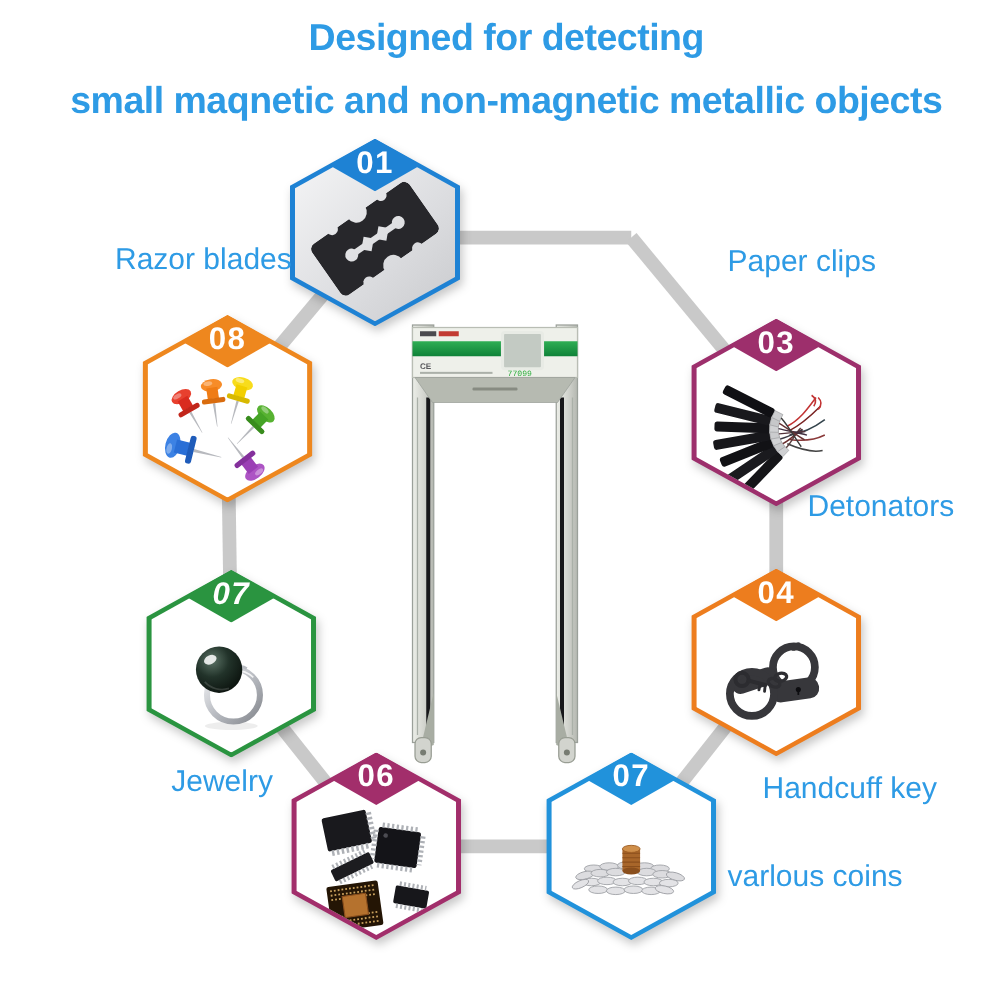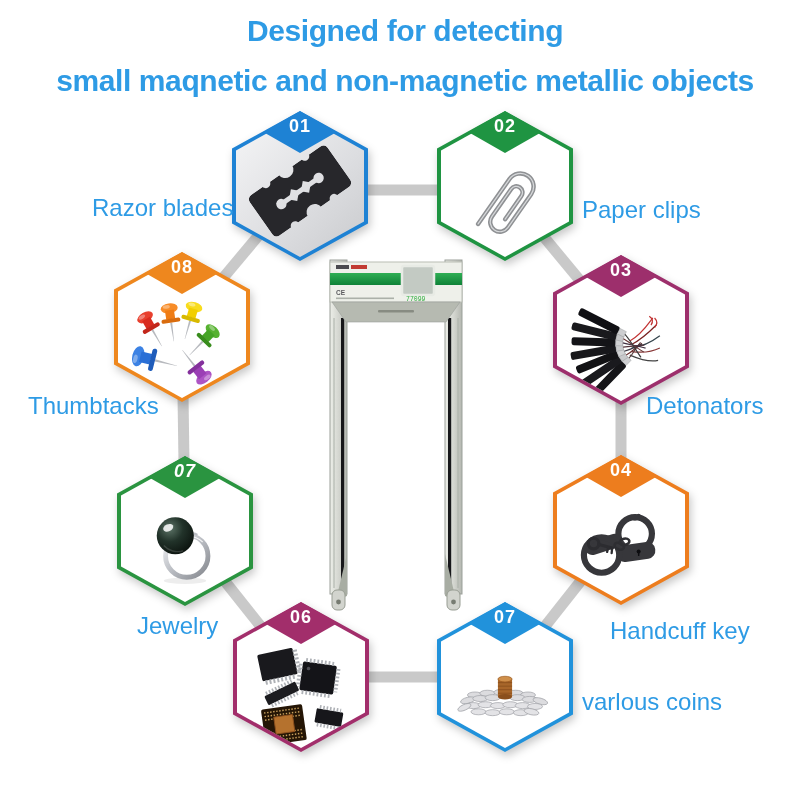--- a/index.html
+++ b/index.html
@@ -16,21 +16,21 @@
   .hexwrap{position:absolute;width:136px;height:150px;z-index:3;
            filter:drop-shadow(2px 4px 4px rgba(0,0,0,.22));}
   .hex{position:absolute;inset:0;background:var(--c,#999);
        clip-path:polygon(50% 0,100% 25%,100% 75%,50% 100%,0 75%,0 25%);}
   .hex-inner{position:absolute;inset:4px;background:#fff;
        clip-path:polygon(50% 0,100% 25%,100% 75%,50% 100%,0 75%,0 25%);}
   .hex-inner.gray{background:linear-gradient(135deg,#f6f6f7 0%,#dcdde0 60%,#c9cacd 100%);}
   .badge{position:absolute;inset:0;background:var(--c,#999);
        clip-path:polygon(50% 0,77% 14%,50% 28%,23% 14%);
        display:flex;justify-content:center;align-items:flex-start;}
-  .badge span{margin-top:5px;color:#fff;font-size:18px;font-weight:bold;letter-spacing:1px;}
+  .badge span{margin-top:5px;color:#fff;font-size:25px;font-weight:bold;letter-spacing:1px;}
   .item-art{position:absolute;left:50%;transform:translateX(-50%);top:36px;}
   .item-art.big{top:14px;}
   
   .item-label{position:absolute;color:#2e9be5;font-size:24px;z-index:5;white-space:nowrap;}
   
   .detector{position:absolute;left:328px;top:256px;z-index:2;}
 </style>
 </head>
 <body>
 
@@ -124,35 +124,20 @@
             <rect x="14" y="36" width="92" height="48" rx="5" fill="#27272b" mask="url(#bladem)"></rect>
           </g>
         </svg>
       </div>
       <div class="badge">
           <span>01</span>
         </div>
     </div>
   </div>
 
-  <div class="hexwrap" style="left:437px;top:111px;">
-    <div class="hex" style="--c: #1f9442;">
-      <div class="hex-inner">
-        <svg class="item-art" width="106" height="106" viewBox="0 0 120 120">
-          <g transform="rotate(35 60 60)" fill="none" stroke-linecap="round">
-            <path d="M48 96 L48 34 A15 15 0 0 1 78 34 L78 80 A11 11 0 0 1 56 80 L56 42 A7 7 0 0 1 70 42 L70 74" stroke="#8f9194" stroke-width="5"></path>
-            <path d="M48 96 L48 34 A15 15 0 0 1 78 34 L78 80 A11 11 0 0 1 56 80 L56 42 A7 7 0 0 1 70 42 L70 74" stroke="#d6d8da" stroke-width="1.4"></path>
-          </g>
-        </svg>
-      </div>
-      <div class="badge">
-          <span>02</span>
-        </div>
-    </div>
-  </div>
 
   <div class="hexwrap" style="left:553px;top:255px;">
     <div class="hex" style="--c: #9d2f6c;">
       <div class="hex-inner">
         <svg class="item-art" width="112" height="106" viewBox="0 0 120 120">
           <g stroke-width="1.4" fill="none">
             <path d="M70 52 C82 46 90 34 96 26" stroke="#c23434"></path>
             <path d="M72 56 C84 50 94 40 100 34" stroke="#7a2424"></path>
             <path d="M72 60 C86 58 96 52 104 46" stroke="#34444c"></path>
             <path d="M72 64 C86 66 96 64 104 60" stroke="#8a3a3a"></path>
@@ -419,15 +404,14 @@
         </div>
     </div>
   </div>
 
   <div class="item-label" style="left:92px;top:194px;">Razor blades</div>
   <div class="item-label" style="left:582px;top:196px;">Paper clips</div>
   <div class="item-label" style="left:646px;top:392px;">Detonators</div>
   <div class="item-label" style="left:610px;top:617px;">Handcuff key</div>
   <div class="item-label" style="left:582px;top:688px;">varlous coins</div>
   <div class="item-label" style="left:137px;top:612px;">Jewelry</div>
-  <div class="item-label" style="left:28px;top:392px;">Thumbtacks</div>
 
 </div>
 
 </body></html>

